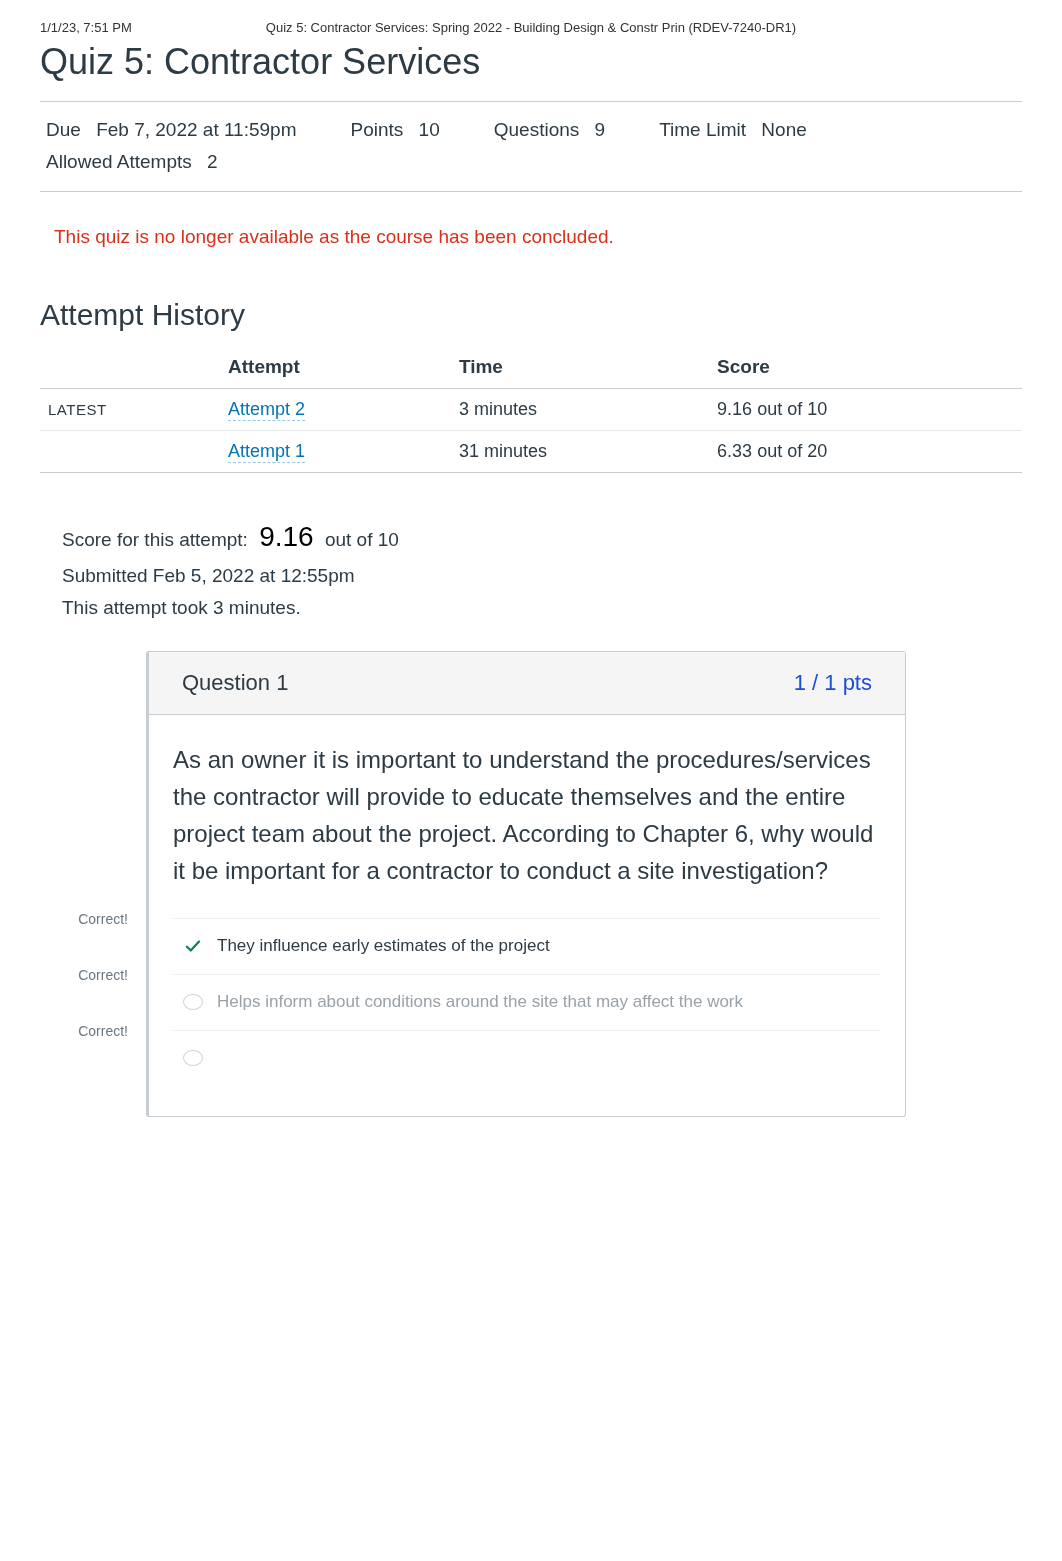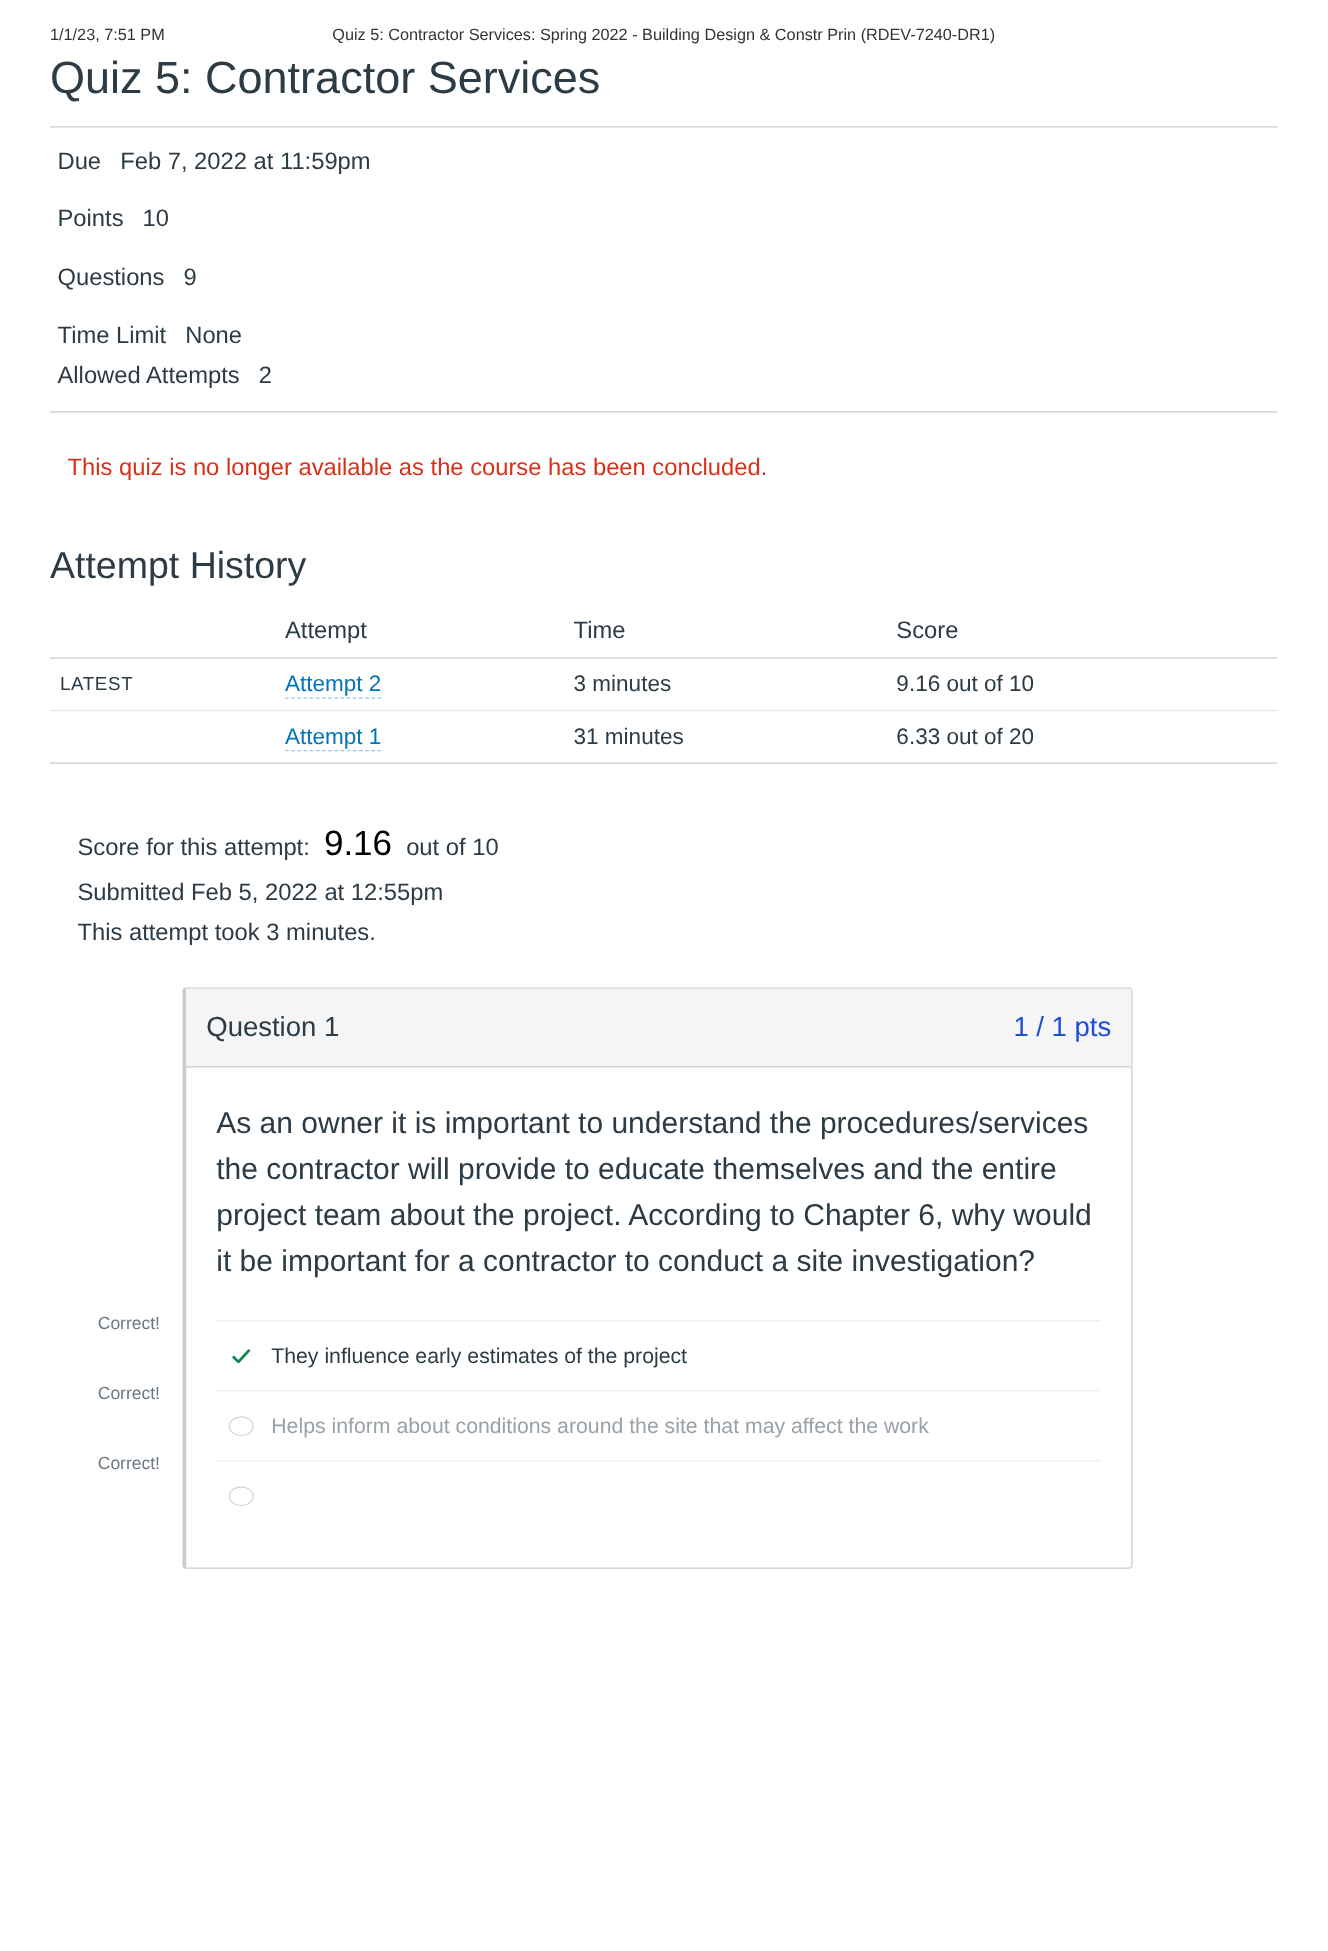--- a/index.html
+++ b/index.html
@@ -29,21 +29,21 @@
     }
     .meta-bar {
       border-top: 1px solid #c7cdd1;
       border-bottom: 1px solid #c7cdd1;
       padding: 12px 6px 12px 6px;
       margin-bottom: 34px;
       font-size: 19px;
       line-height: 1.7;
       color: #2d3b45;
     }
-    .meta-bar .row { display: flex; flex-wrap: wrap; gap: 14px; flex-direction: column; }
+    .meta-bar .row { display: flex; flex-wrap: wrap; gap: 2px; }
     .meta-item { margin-right: 52px; }
     .meta-item .mlabel { font-weight: 400; margin-right: 10px; }
     .notice {
       color: #d9301a;
       font-size: 19px;
       margin: 0 0 50px 14px;
     }
     h2.section-title {
       font-size: 30px;
       font-weight: 400;
@@ -51,21 +51,21 @@
       margin: 0 0 14px 0;
     }
     table.attempts {
       width: 100%;
       border-collapse: collapse;
       font-size: 18px;
       margin-bottom: 40px;
     }
     table.attempts th {
       text-align: left;
-      font-weight: 400;
+      font-weight: 700;
       padding: 10px 8px;
       border-bottom: 1px solid #c7cdd1;
       color: #2d3b45;
       font-size: 19px;
     }
     table.attempts td {
       padding: 10px 8px;
       border-bottom: 1px solid #e6e8ea;
       vertical-align: middle;
     }
@@ -112,21 +112,21 @@
       flex: 1;
       border: 1px solid #c7cdd1;
       border-left: 3px solid #c7cdd1;
       border-radius: 3px;
       margin-bottom: 30px;
       max-width: 760px;
     }
     .question-header {
       background: #f5f5f5;
       border-bottom: 1px solid #c7cdd1;
-      padding: 18px 16px;
+      padding: 18px 33px;
       display: flex;
       justify-content: space-between;
       align-items: center;
       text-align: right;
     }
     .question-header .qtitle {
       font-size: 22px;
       color: #2d3b45;
     }
     .question-header .qpts {

